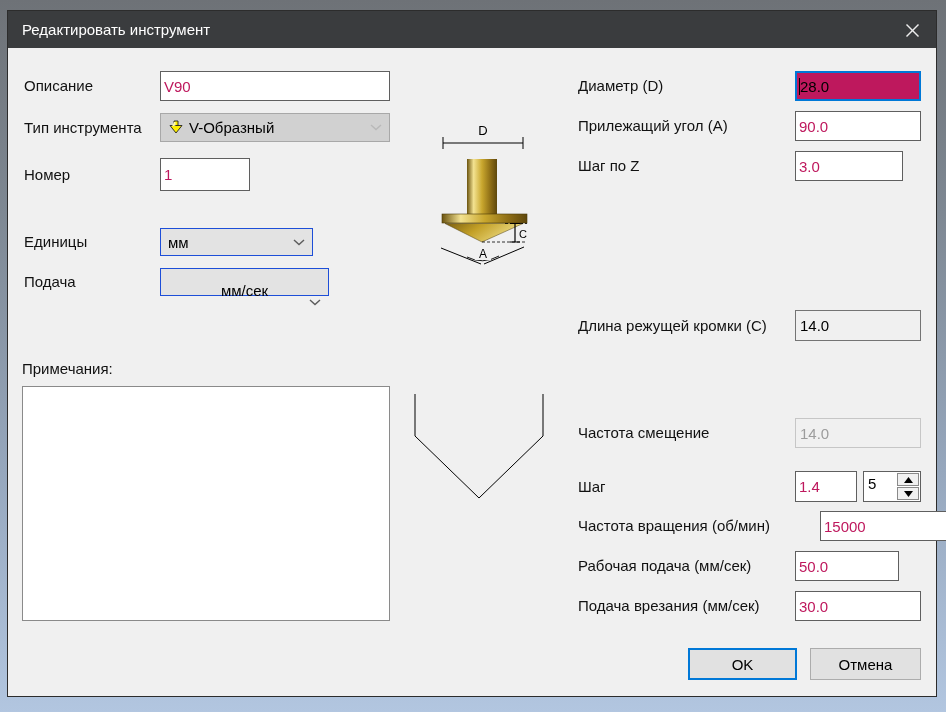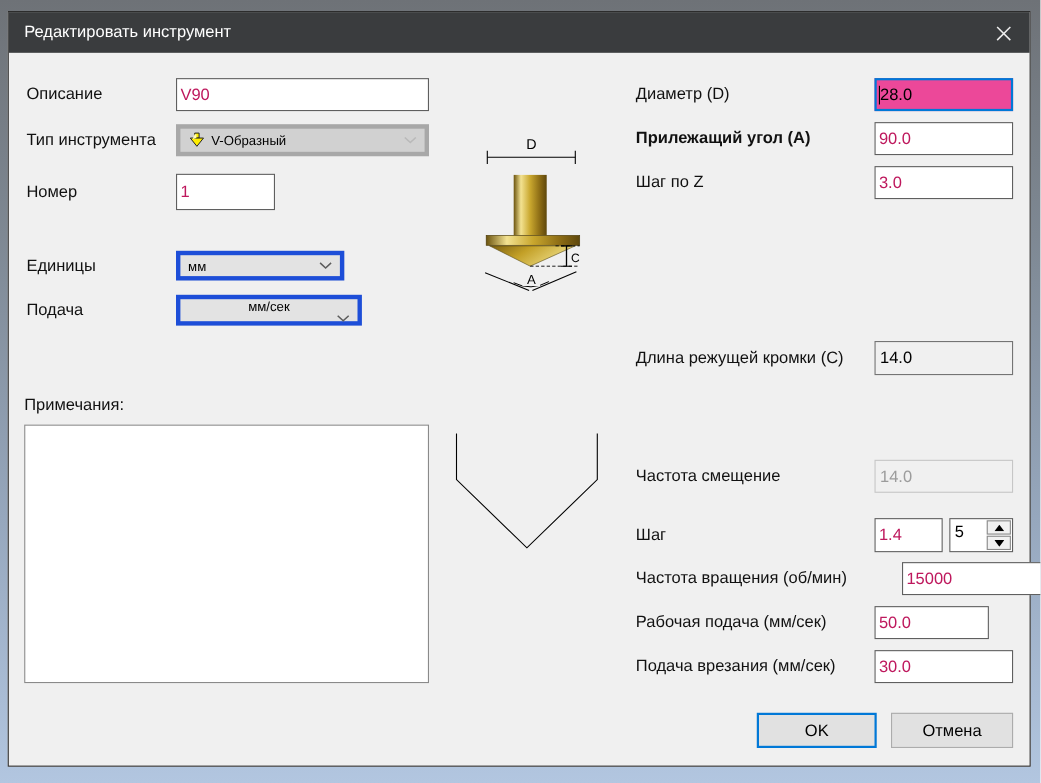--- a/index.html
+++ b/index.html
@@ -20,30 +20,30 @@
   .close-btn{
     position:absolute;right:16px;top:11px;width:16px;height:16px;
     display:flex;align-items:center;justify-content:center;cursor:pointer;background:transparent;border:none;padding:0;
   }
   .lbl{position:absolute;font-size:15px;color:#111;white-space:nowrap;}
   .txt{
     position:absolute;box-sizing:border-box;background:#fff;border:1px solid #5f5f5f;
     font-family:"Liberation Sans",sans-serif;font-size:15px;color:#be185d;padding:0 3px;margin:0;
   }
   .fld{
-    position:absolute;box-sizing:border-box;background:#ec4899;border:1px solid #5f5f5f;
+    position:absolute;box-sizing:border-box;background:#be185d;border:1px solid #5f5f5f;
     font-size:15px;color:#000;display:flex;align-items:center;padding:0 2px;
   }
   .fld.focused{border:2px solid #0078d7;}
   .caret{display:inline-block;width:1px;height:17px;background:#000;}
   .fld.ro{background:#f0f0f0;border:1px solid #747474;}
   .fld.dis{background:#f0f0f0;border:1px solid #c6c6c6;color:#9c9c9c;}
   .combo{
-    position:absolute;box-sizing:border-box;background:#e3e3e3;border:4px solid #1d4ed8;
-    display:flex;align-items:center;font-size:12px;color:#000;padding:0 7px;cursor:default;
+    position:absolute;box-sizing:border-box;background:#e3e3e3;border:1px solid #1d4ed8;
+    display:flex;align-items:center;font-size:15px;color:#000;padding:13px 7px;cursor:default;
   }
   .combo .chev{margin-left:auto;display:flex;align-items:center;}
   .combo.disabled{background:#d1d1d1;border-color:#a8a8a8;}
   .combo .ticon{display:flex;align-items:center;margin-right:5px;}
   .notes{
     position:absolute;box-sizing:border-box;background:#fff;border:1px solid #8a8a8a;
     resize:none;font-family:"Liberation Sans",sans-serif;font-size:14px;padding:3px;margin:0;
   }
   .spin{
     position:absolute;box-sizing:border-box;border:1px solid #5f5f5f;background:#fff;
@@ -172,25 +172,25 @@
     <svg class="abs" style="left:395px;top:375px;" width="150" height="120" viewBox="0 0 150 120">
       <polyline points="12,8 12,50 76,112 140,50 140,8" fill="none" stroke="#000" stroke-width="1"></polyline>
     </svg>
 
     <div class="lbl" style="left:570px;top:60px;line-height:30px;">Диаметр (D)</div>
     <div class="fld focused" style="left:787px;top:60px;width:126px;height:30px;">
       <span class="caret"></span>
       <span>28.0</span>
     </div>
 
-    <div class="lbl" style="left:570px;top:100px;line-height:30px;font-weight:bold;">Прилежащий угол (A)</div>
+    <div class="lbl" style="left:570px;top:100px;line-height:30px;">Прилежащий угол (A)</div>
     <input class="txt" style="left: 787px; top: 100px; width: 126px; height: 30px;" value="90.0">
 
     <div class="lbl" style="left:570px;top:140px;line-height:30px;">Шаг по Z</div>
-    <input class="txt" style="left: 787px; top: 140px; width: 126px; height: 30px;" value="3.0">
+    <input class="txt" style="left: 787px; top: 140px; width: 108px; height: 30px;" value="3.0">
 
     <div class="lbl" style="left:570px;top:299px;line-height:31px;">Длина режущей кромки (C)</div>
     <div class="fld ro" style="left:787px;top:299px;width:126px;height:31px;padding:0 4px;">
       <span>14.0</span>
     </div>
 
     <div class="lbl" style="left:570px;top:407px;line-height:30px;">Частота смещение</div>
     <div class="fld dis" style="left:787px;top:407px;width:126px;height:30px;padding:0 4px;">
       <span>14.0</span>
     </div>

